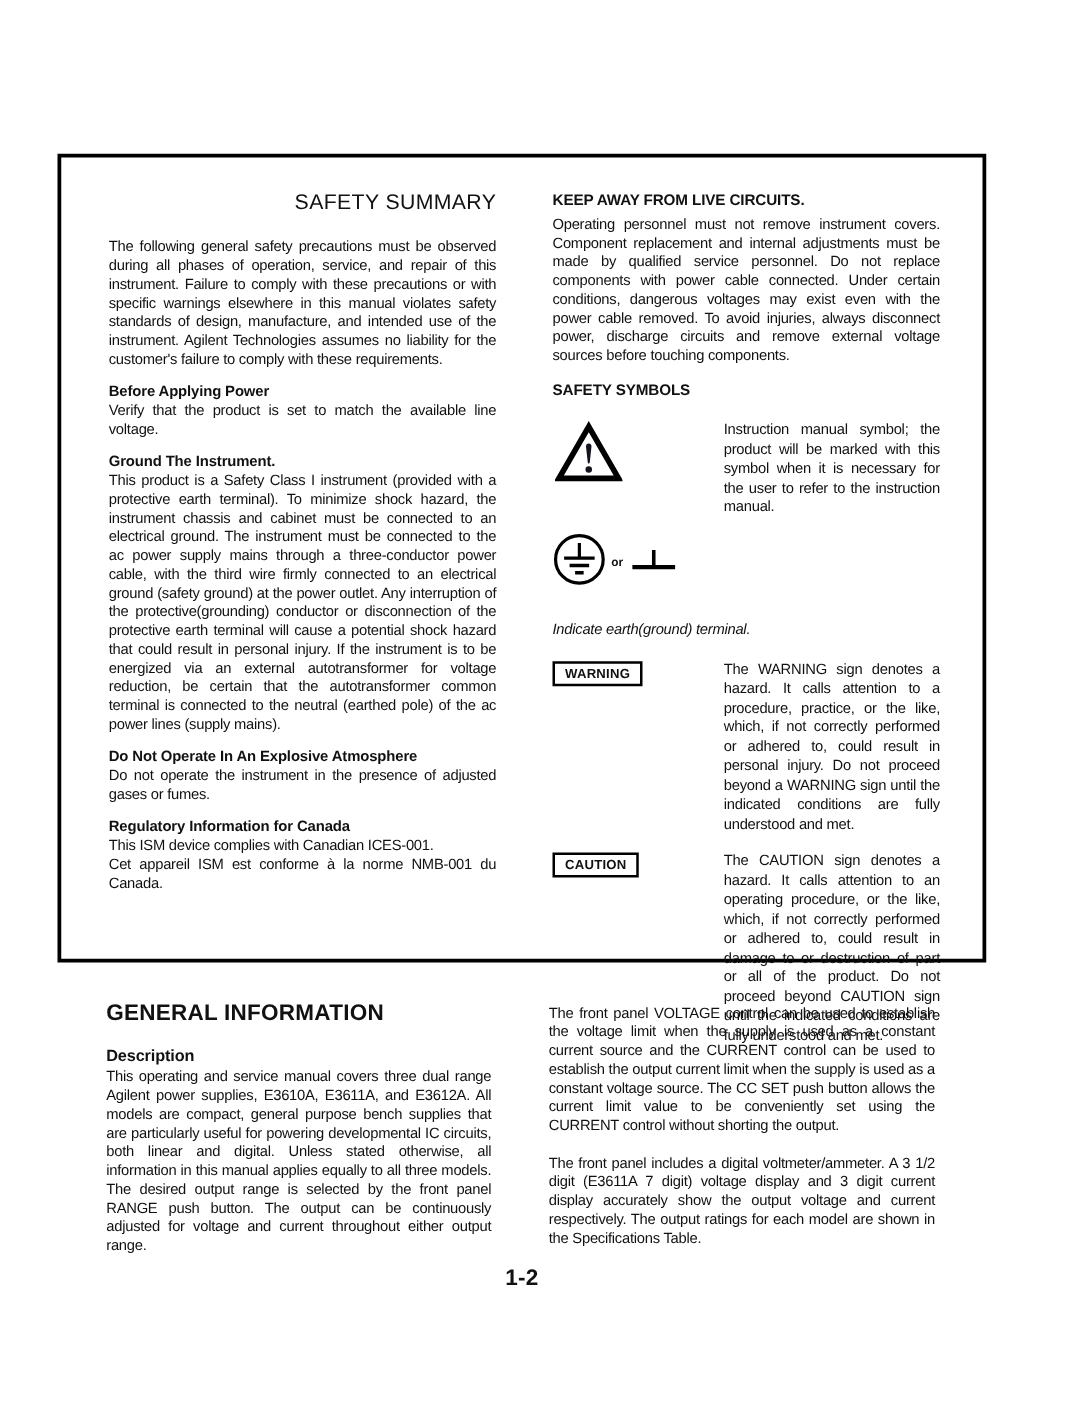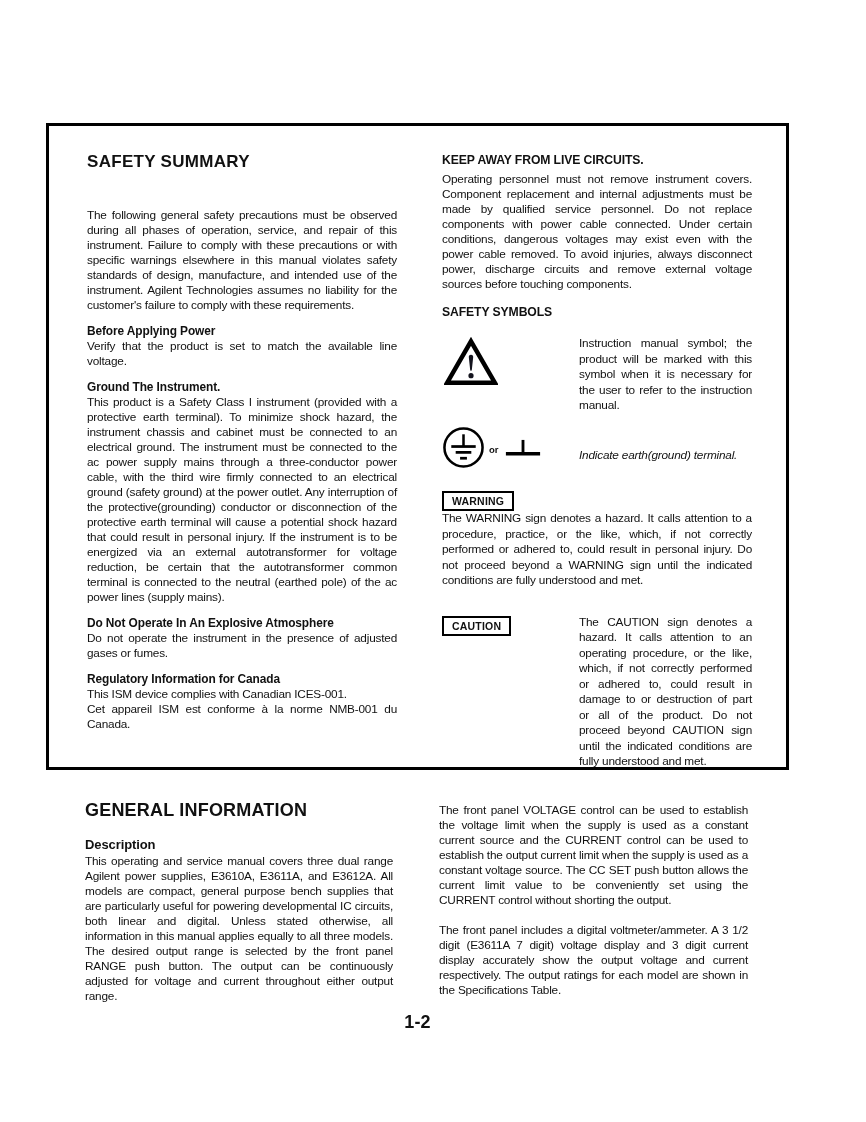--- a/index.html
+++ b/index.html
@@ -28,24 +28,25 @@
     top: 123px;
     width: 743px;
     height: 647px;
     border: 3px solid var(--rule);
   }
   .col-left  { position: absolute; left: 38px;  top: 26px; width: 310px; }
   .col-right { position: absolute; left: 393px; top: 27px; width: 310px; }
 
   .section-title {
     font-size: 17px;
-    font-weight: bold;
+    font-weight: normal;
     letter-spacing: 0.3px;
-    margin-bottom: 36px;
+    margin-bottom: 18px;
     color: var(--ink);
+    text-align: right;
   }
   .para, .subbody {
     font-size: 11.8px;
     line-height: 15px;
     letter-spacing: -0.2px;
     text-align: justify;
     color: var(--ink);
   }
   .intro { margin-bottom: 9px; }
   .subsection { margin-top: 11px; }
@@ -68,22 +69,22 @@
     font-weight: bold;
     letter-spacing: -0.1px;
     margin-bottom: 17px;
   }
 
   
   .sym-row { display: flex; align-items: flex-start; }
   .sym-cell { width: 137px; flex-shrink: 0; }
   .sym-text { flex: 1; font-size: 11.8px; line-height: 15.5px; letter-spacing: -0.2px; text-align: justify; }
   .row-instruction { margin-bottom: 6px; min-height: 84px; }
-  .row-earth { margin-bottom: 16px; min-height: 48px; }
-  .row-warning { margin-bottom: 26px; flex-direction: column; }
+  .row-earth { margin-bottom: 16px; min-height: 48px; flex-direction: column; }
+  .row-warning { margin-bottom: 14px; }
   .earth-group { display: flex; align-items: center; }
   .or-label { font-size: 9.5px; font-weight: bold; margin: 0 5px 0 4px; }
   .earth-text { margin-top: 22px; font-style: italic; }
   .label-box {
     display: inline-block;
     border: 2px solid var(--rule);
     padding: 2px 8px 2px 8px;
     font-size: 10.5px;
     font-weight: bold;
     letter-spacing: 0.2px;

